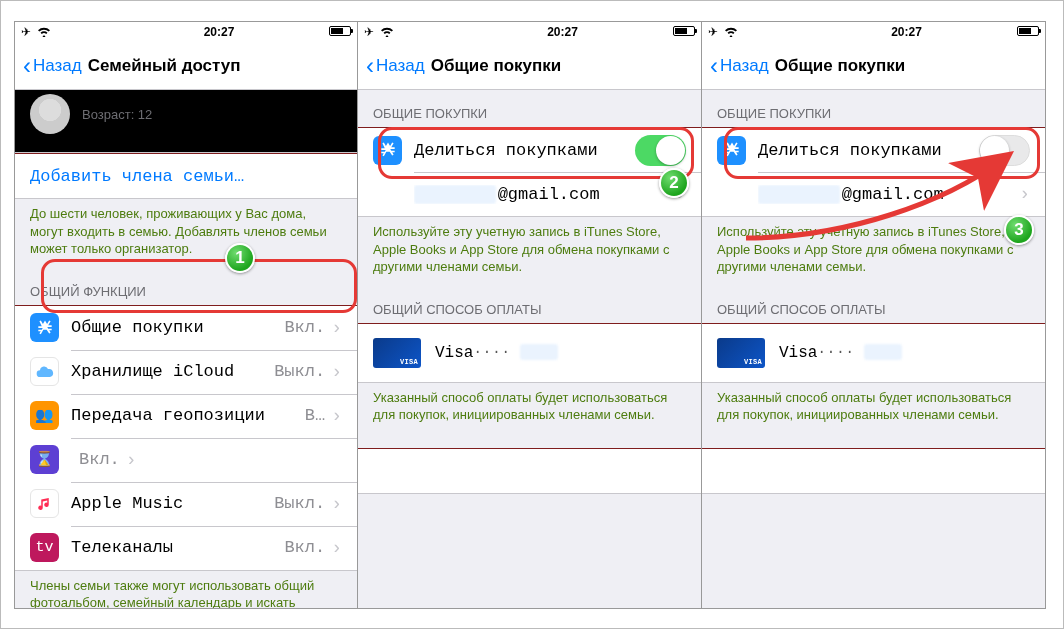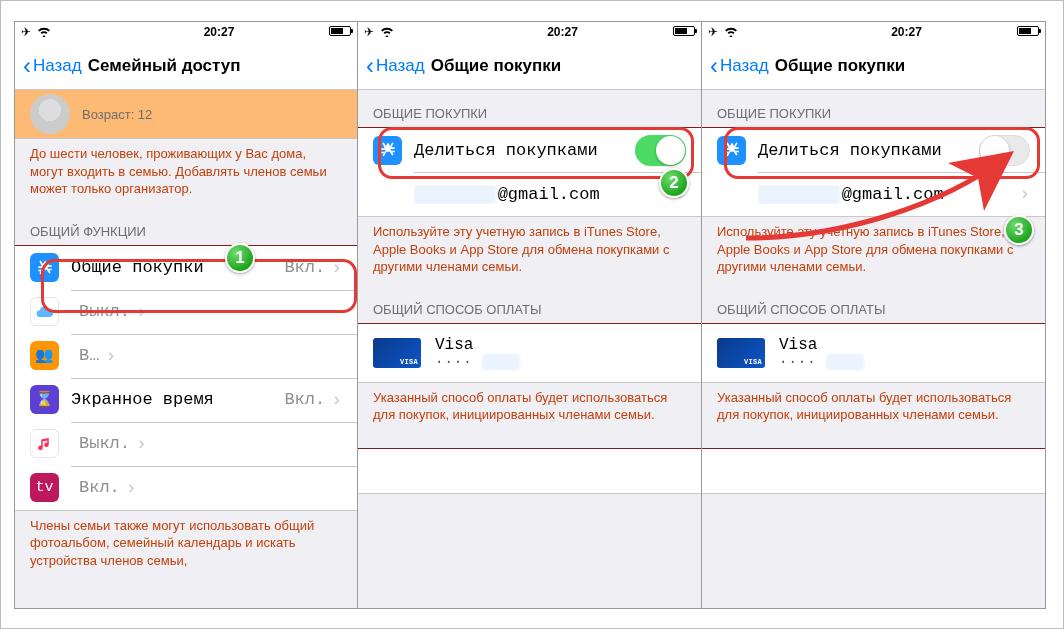--- a/index.html
+++ b/index.html
@@ -113,21 +113,21 @@
   }
 
   .section-header {
     font-size: 13px;
     color: #6D6D72;
     padding: 16px 15px 6px;
     text-transform: none;
   }
   .section-footer {
     font-size: 13px;
-    color: #c2410c;
+    color: #4d7c0f;
     padding: 6px 15px 10px;
     line-height: 1.35;
   }
 
   .cell-group {
     background: #fff;
     border-top: 1px solid #7f1d1d;
     border-bottom: 1px solid #c8c7cc;
     font-family: Liberation Mono, monospace;
   }
@@ -172,21 +172,21 @@
   }
   .cell.link .label { color:#007AFF; }
   .cell.centered { justify-content:center; }
   .cell.centered .label { flex:0; color:#FF3B30; text-align:center; }
 
   .avatar-placeholder {
     width: 40px; height: 40px; border-radius: 50%;
     background: radial-gradient(circle at 50% 40%, #ddd 35%, #ccc 36%);
     margin-right:12px;
   }
-  .avatar-row { display:flex; align-items:center; padding: 4px 15px 4px; background:#fdba74; border-bottom:1px solid #c8c7cc;}
+  .avatar-row { display:flex; align-items:center; padding: 4px 15px 18px; background:#000000; border-bottom:1px solid #c8c7cc;}
   .avatar-row .sub { font-size:13px; color:#6D6D72; }
 
   .toggle {
     width: 51px; height: 31px;
     border-radius: 16px;
     position: relative;
     flex-shrink:0;
   }
   .toggle.on { background:#4CD964; }
   .toggle.off { background:#e9e9ea; border:1px solid #ddd; }
@@ -204,21 +204,21 @@
     background: linear-gradient(135deg,#0a3a8a,#0d55c7);
     margin-right: 14px;
     position: relative;
     flex-shrink: 0;
   }
   .card-thumb::after{
     content:"VISA";
     position:absolute; right:3px; bottom:2px;
     font-size:7px; color:#fff; font-weight:bold; letter-spacing:0.3px;
   }
-  .card-text { display:flex; flex-direction:column; }
+  .card-text { display:flex; flex-direction:row; }
   .card-text .brand { font-size:16px; }
   .card-text .dots { font-size:14px; color:#555; letter-spacing:1px;}
 
   .blur-strip {
     display:inline-block;
     background: #EAF3FE;
     color: transparent;
     border-radius:3px;
     filter: blur(1px);
     margin-right:2px;
@@ -286,65 +286,73 @@
         <span>Назад</span>
       </div>
       <div class="title">Семейный доступ</div>
     </div>
 
     <div class="scroll">
       <div class="avatar-row">
         <div class="avatar-placeholder"></div>
         <div class="sub">Возраст: 12</div>
       </div>
+      <div class="cell-group">
+        <div class="cell link no-icon">
+          <div class="label">Добавить члена семьи…</div>
+        </div>
+      </div>
       <div class="section-footer">До шести человек, проживающих у Вас дома, могут входить в семью. Добавлять членов семьи может только организатор.</div>
 
       <div class="section-header">ОБЩИЙ ФУНКЦИИ</div>
       <div class="cell-group">
         <div class="cell">
           <div class="icon ic-appstore">
             <svg viewBox="0 0 24 24" fill="#fff">
                 <path d="M12 3l2.5 4.3L17 3l1.7 1-2.8 4.8H20v2h-5.3l1.2 2H20v2h-2.9l1.6 2.8-1.7 1L14 14H10l-3 5.6-1.7-1L6.9 16H4v-2h4.1l1.2-2H4v-2h4.1L5.3 4 7 3l2.5 4.3z"></path>
               </svg>
           </div>
           <div class="label">Общие покупки</div>
           <div class="value">Вкл.</div>
           <div class="chevron">›</div>
         </div>
         <div class="cell">
           <div class="icon ic-icloud">
             <svg viewBox="0 0 24 24" fill="#60B7FF">
                 <path d="M6 18a4 4 0 010-8 5 5 0 019.6-1.5A4.5 4.5 0 1118 18z"></path>
               </svg>
           </div>
+          <div class="label">Хранилище iCloud</div>
           <div class="value">Выкл.</div>
           <div class="chevron">›</div>
         </div>
         <div class="cell">
           <div class="icon ic-location">👥</div>
+          <div class="label">Передача геопозиции</div>
           <div class="value">В…</div>
           <div class="chevron">›</div>
         </div>
         <div class="cell">
           <div class="icon ic-hourglass">⌛</div>
-          <div class="label">Экранное время</div>
           <div class="value">Вкл.</div>
           <div class="chevron">›</div>
         </div>
         <div class="cell">
           <div class="icon ic-music">
             <svg viewBox="0 0 24 24" width="18" height="18">
                 <path fill="#FF2D55" d="M9 17a3 3 0 11-2-2.8V6l10-2v9a3 3 0 11-2-2.8V7.2L9 8.6z"></path>
               </svg>
           </div>
+          <div class="label">Apple Music</div>
           <div class="value">Выкл.</div>
           <div class="chevron">›</div>
         </div>
         <div class="cell">
           <div class="icon ic-tv">tv</div>
+          <div class="label">Телеканалы</div>
           <div class="value">Вкл.</div>
           <div class="chevron">›</div>
         </div>
       </div>
       <div class="section-footer">Члены семьи также могут использовать общий фотоальбом, семейный календарь и искать устройства членов семьи,</div>
     </div>
   </div>
 
   <div class="phone">
     <div class="status">

